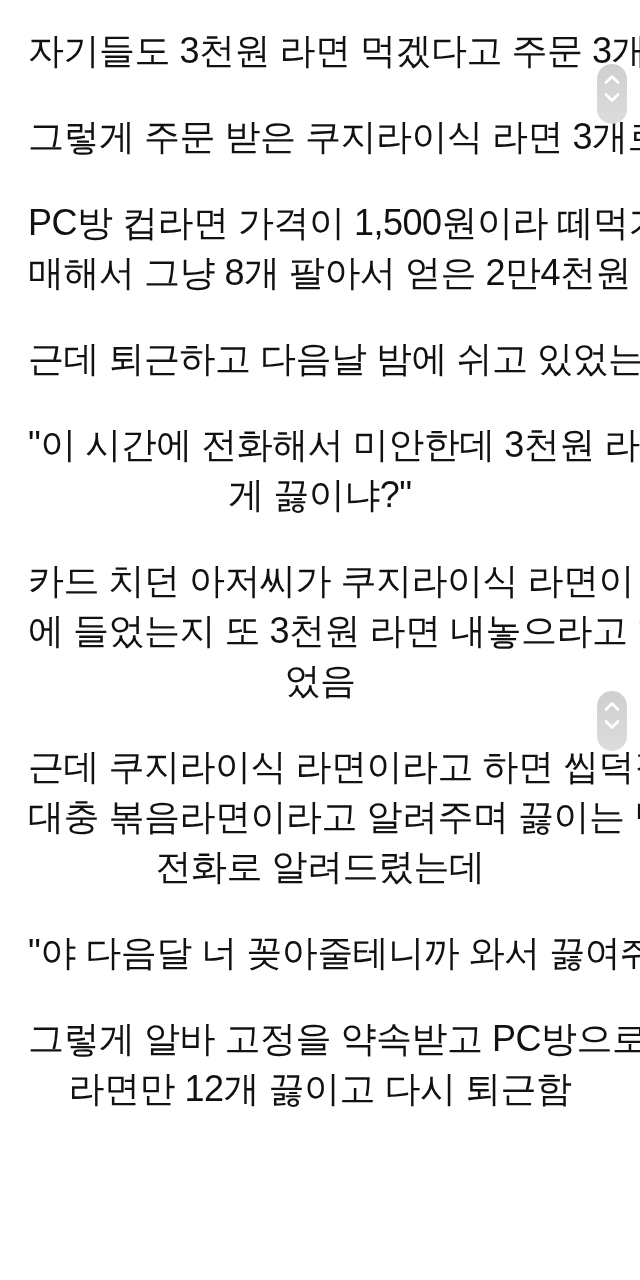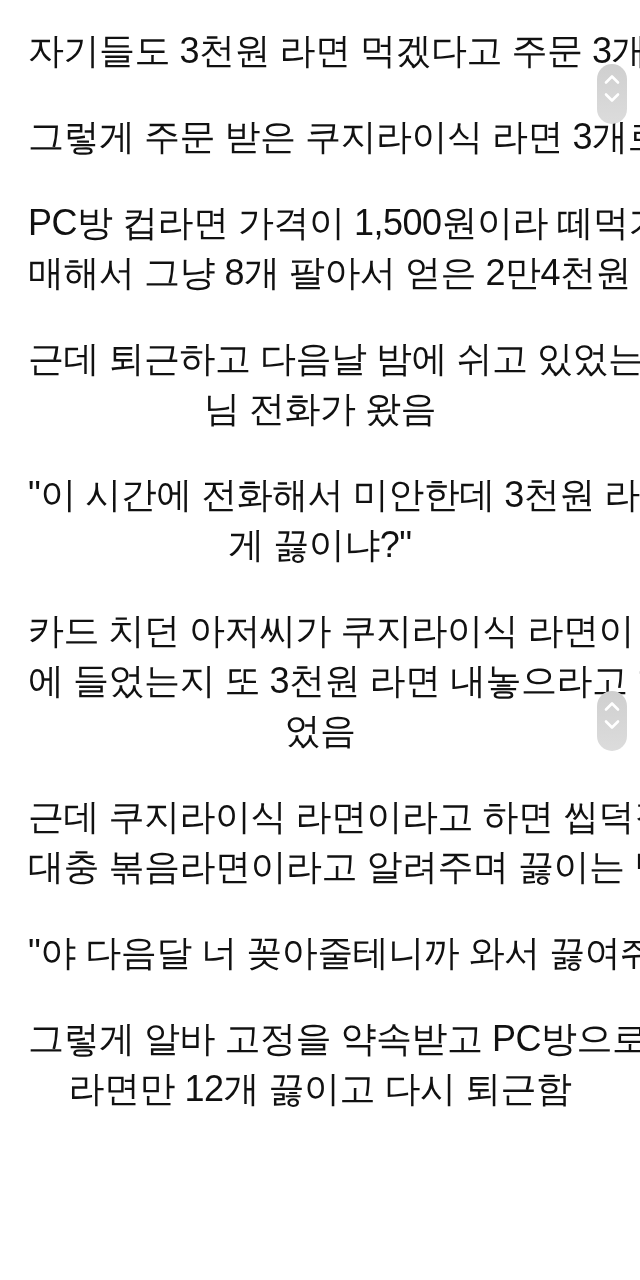--- a/index.html
+++ b/index.html
@@ -75,37 +75,37 @@
     <span class="line">그렇게 주문 받은 쿠지라이식 라면 3개로 시작</span>
   </p>
 
   <p class="para">
     <span class="line">PC방 컵라면 가격이 1,500원이라 떼먹기도 애</span>
     <span class="line">매해서 그냥 8개 팔아서 얻은 2만4천원 그냥 카</span>
   </p>
 
   <p class="para">
     <span class="line">근데 퇴근하고 다음날 밤에 쉬고 있었는데 사장</span>
-    <span class="line">님 전화가 왔음</span>
   </p>
 
   <p class="para">
     <span class="line">"이 시간에 전화해서 미안한데 3천원 라면 어떻</span>
     <span class="line">게 끓이냐?"</span>
   </p>
 
   <p class="para">
     <span class="line">카드 치던 아저씨가 쿠지라이식 라면이 썩 마음</span>
     <span class="line">에 들었는지 또 3천원 라면 내놓으라고 한 것이</span>
     <span class="line">었음</span>
   </p>
 
   <p class="para">
     <span class="line">근데 쿠지라이식 라면이라고 하면 씹덕같으니</span>
     <span class="line">대충 볶음라면이라고 알려주며 끓이는 방법을</span>
+    <span class="line">전화로 알려드렸는데</span>
   </p>
 
   <p class="para">
     <span class="line">"야 다음달 너 꽂아줄테니까 와서 끓여줘!"</span>
   </p>
 
   <p class="para">
     <span class="line">그렇게 알바 고정을 약속받고 PC방으로 출근해</span>
     <span class="line">라면만 12개 끓이고 다시 퇴근함</span>
   </p>

